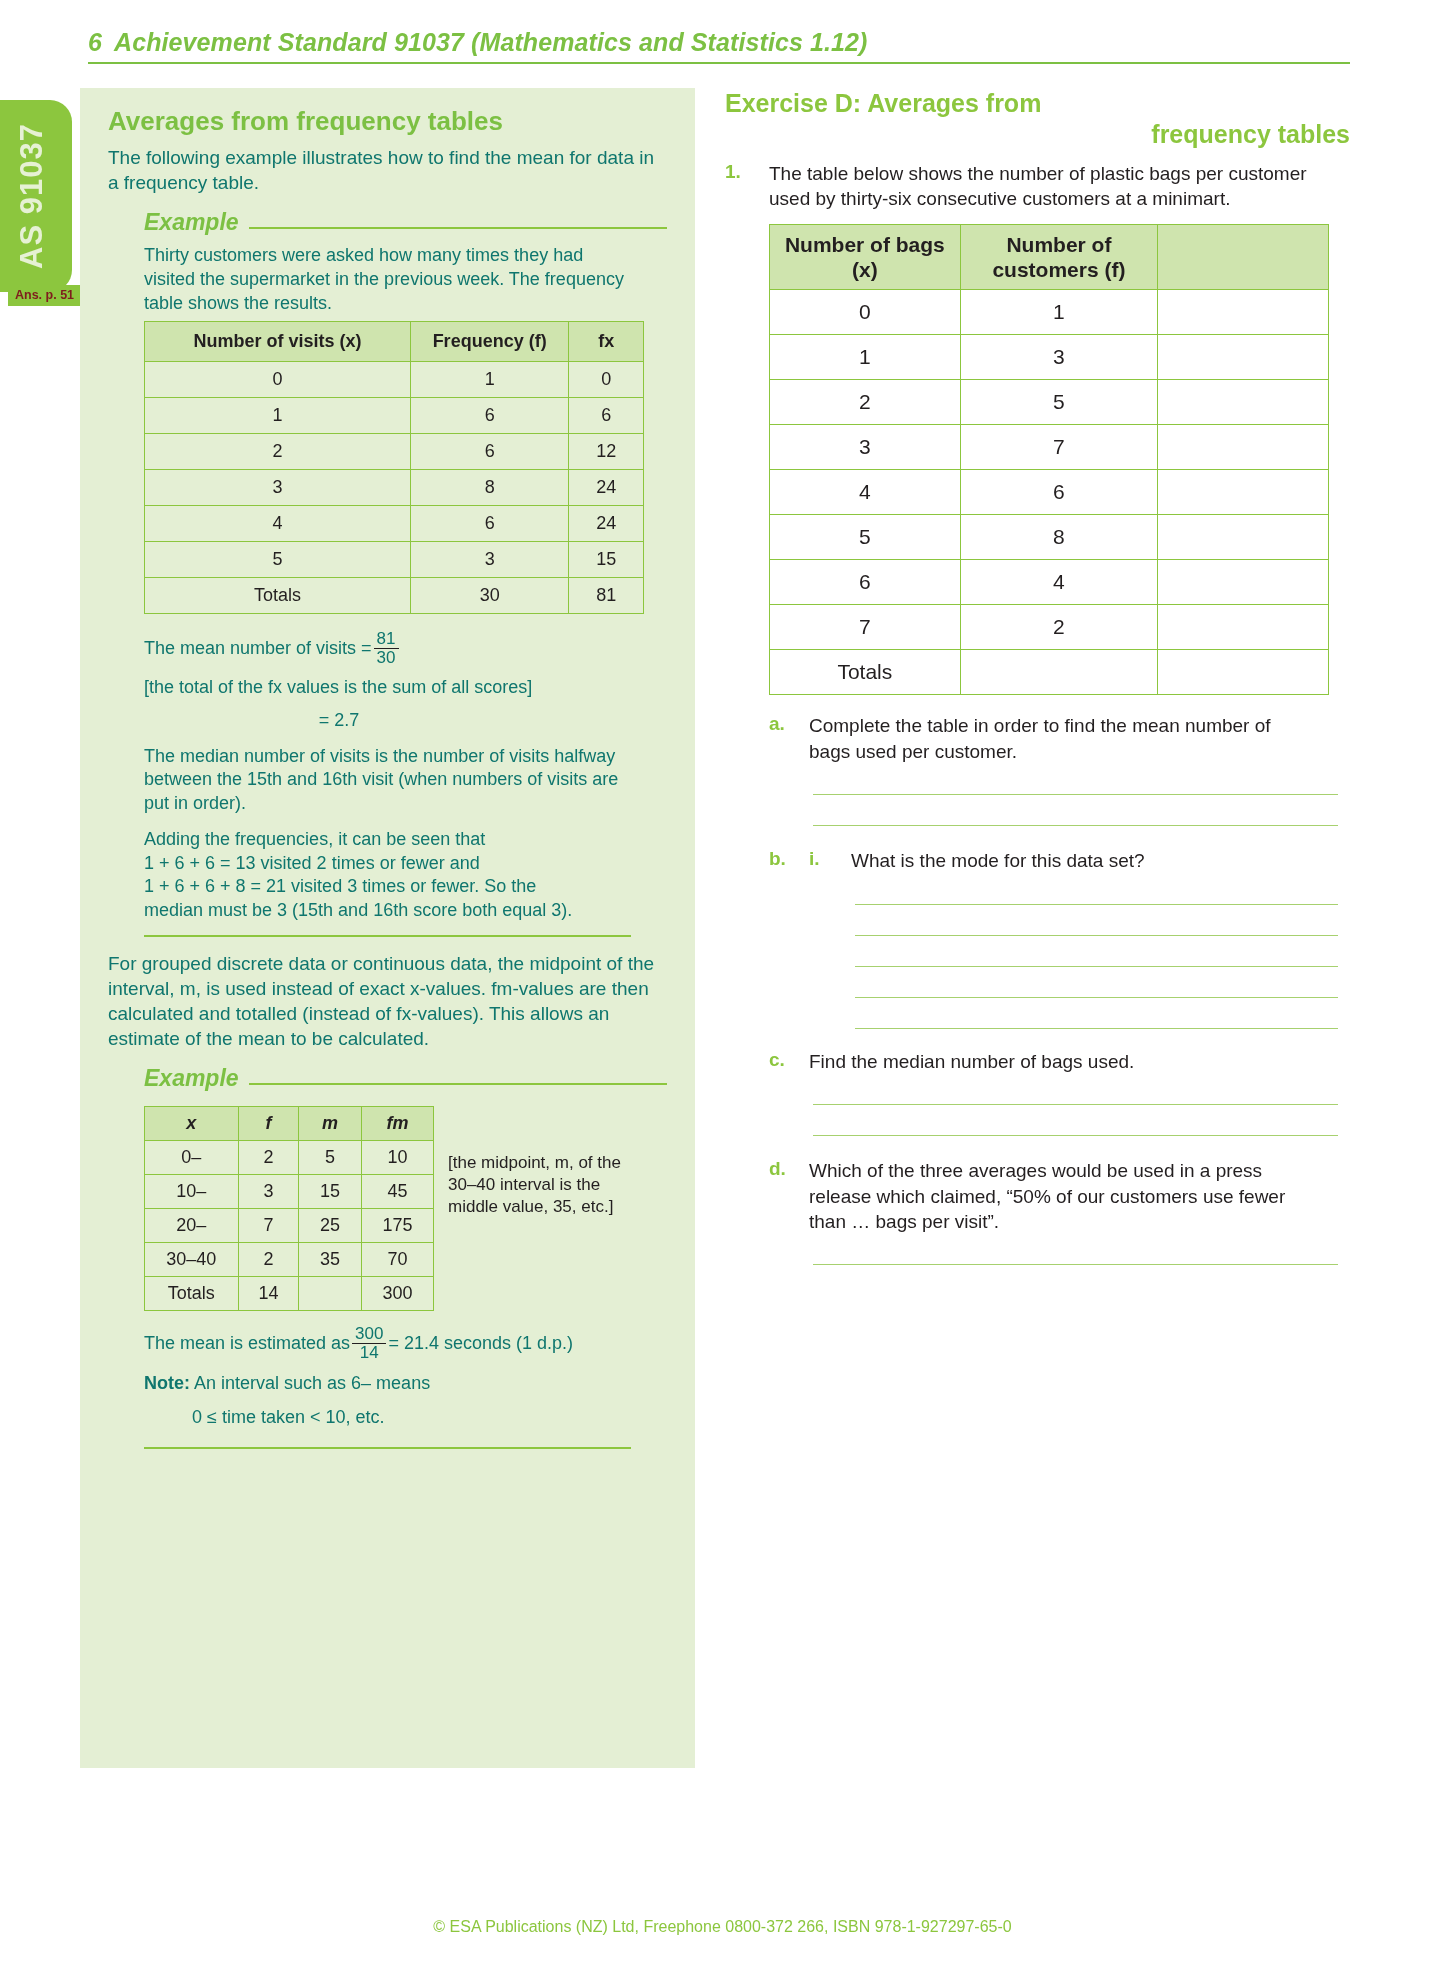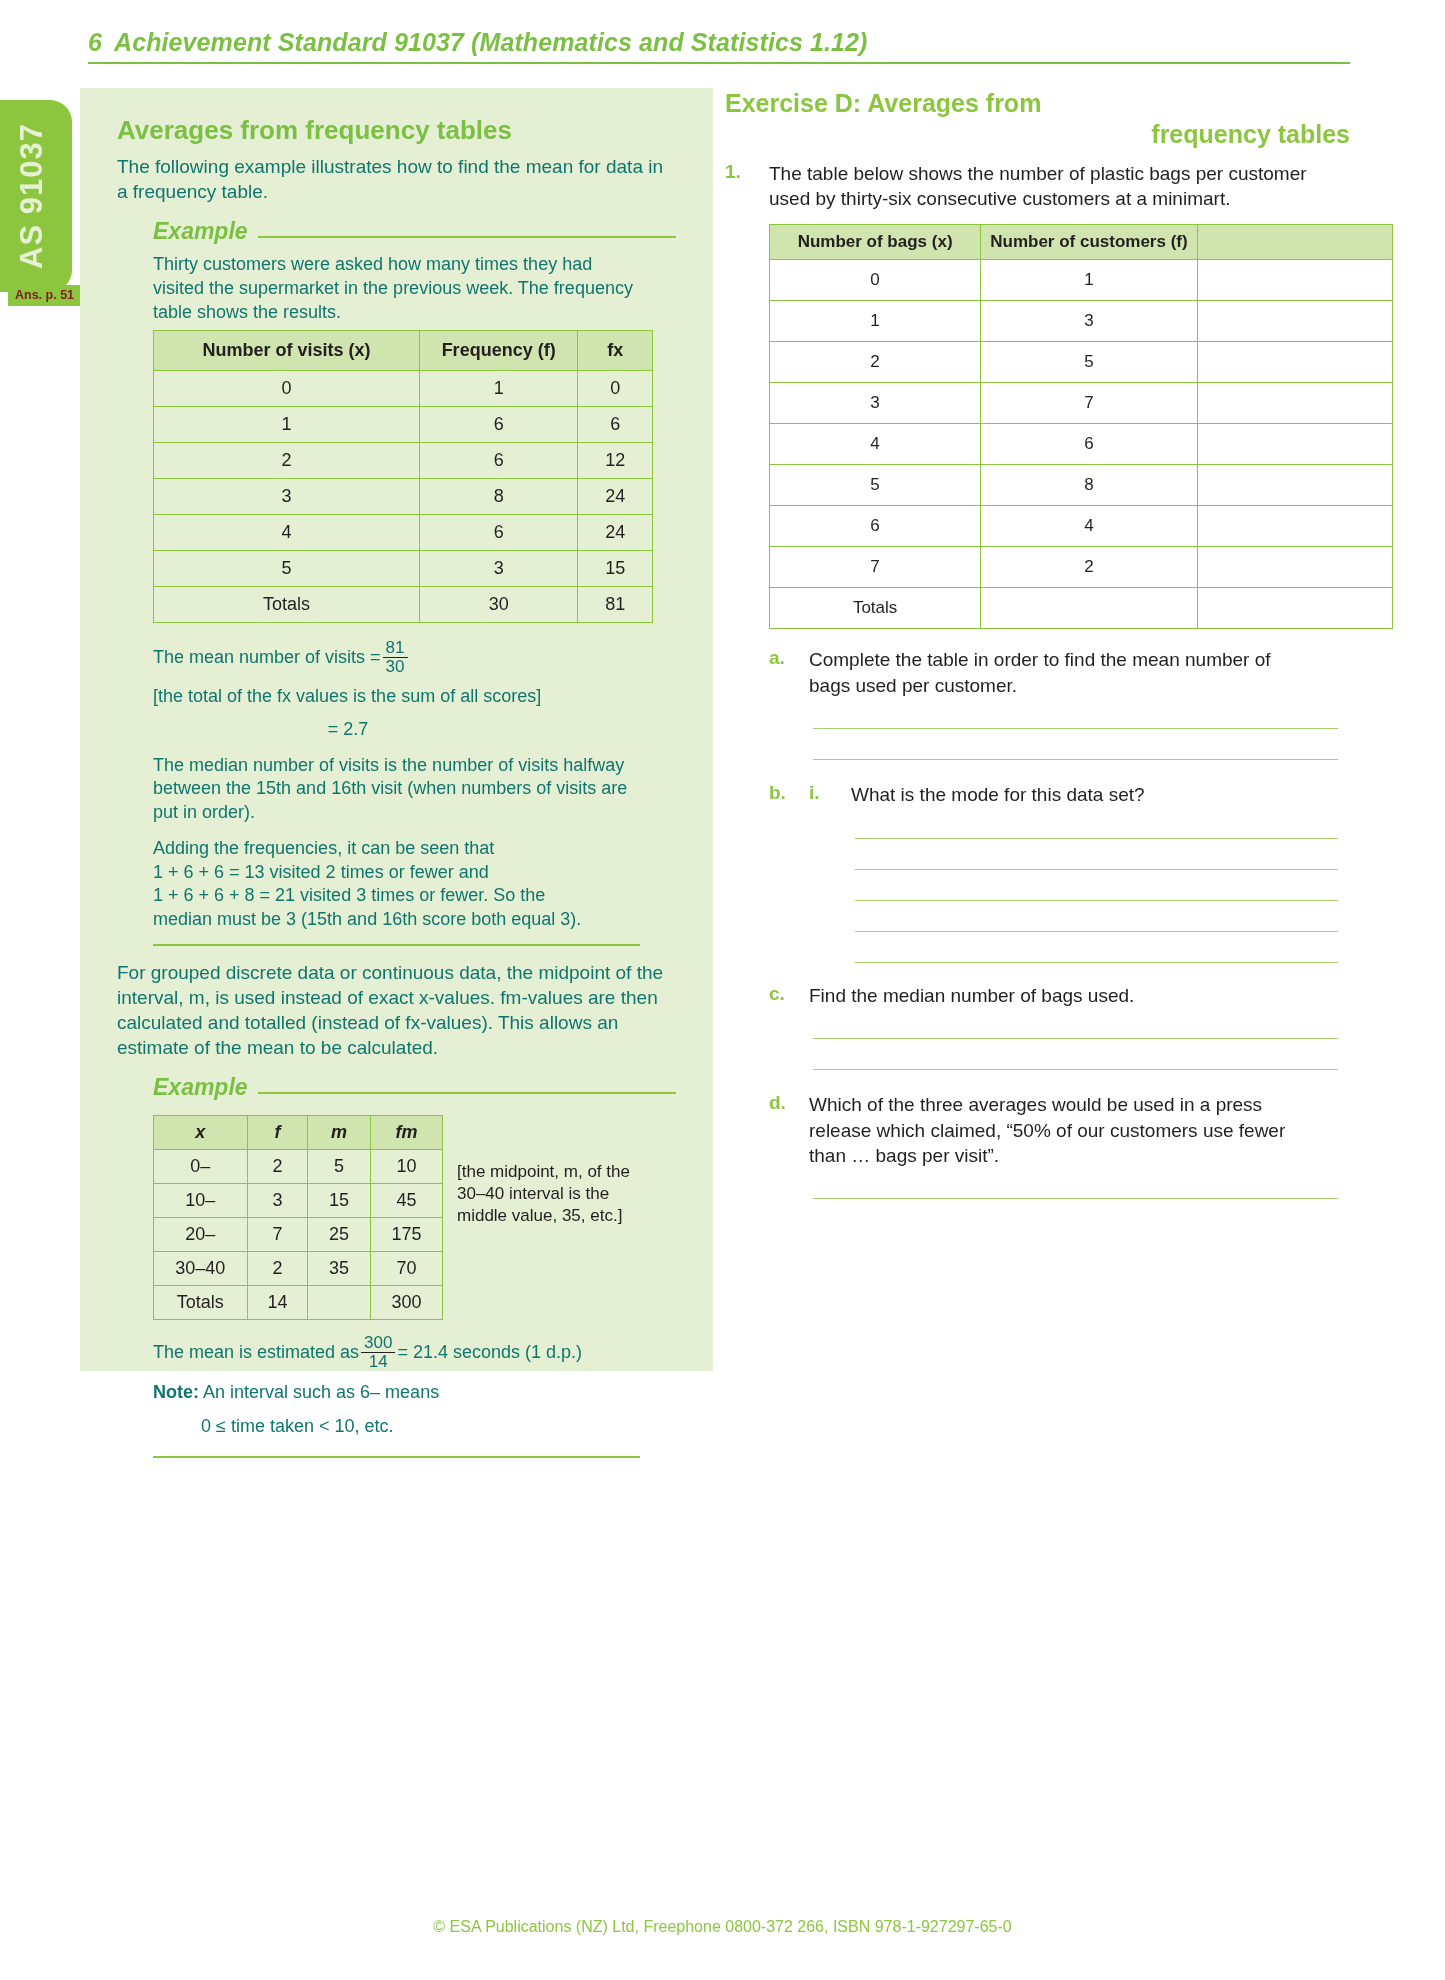--- a/index.html
+++ b/index.html
@@ -39,23 +39,23 @@
   }
   #ans-badge{
     position:absolute;left:8px;top:285px;
     background:#8cc63e;color:#7f1d1d;
     font-size:12.5px;font-weight:600;
     padding:3px 7px 4px 7px;white-space:nowrap;
   }
 
   
   #left-panel{
-    position:absolute;left:80px;top:88px;width:615px;height:1265px;
+    position:absolute;left:80px;top:88px;width:615px;height:1680px;
     background:#e4efd4;
-    padding:9px;
+    padding:0;
   }
   #left-panel .inner{padding:14px 28px 0 28px;}
   .panel-title{
     font-size:26px;font-weight:bold;color:#7cc043;margin:4px 0 8px 0;
   }
   .body-text{font-size:19px;line-height:1.32;color:#0f766e;}
   .p{margin:0 0 11px 0;}
 
   .example-head{
     display:flex;align-items:flex-end;gap:10px;margin:14px 0 8px 36px;
@@ -119,21 +119,21 @@
   }
   .qlet{
     color:#8cc63e;font-weight:bold;font-size:19px;width:40px;flex:0 0 40px;
   }
   .qrom{
     color:#8cc63e;font-weight:bold;font-size:19px;width:42px;flex:0 0 42px;
   }
   .qbody{font-size:19px;line-height:1.34;flex:1;}
 
   
-  #tbl-bags{margin:12px 0 0 44px;width:624px;border-collapse:collapse;font-size:17px;}
+  #tbl-bags{margin:12px 0 0 44px;width:560px;border-collapse:collapse;font-size:21px;}
   #tbl-bags th,#tbl-bags td{border:1.5px solid #8cc63e;text-align:center;}
   #tbl-bags thead th{background:#cfe4ae;font-weight:bold;padding:7px 4px;line-height:1.2;}
   #tbl-bags td{padding:10px 4px;background:#ffffff;}
   #tbl-bags .cb1{width:190px;}
   #tbl-bags .cb2{width:195px;}
   #tbl-bags .cb3{width:175px;}
 
   .answer-line{border-bottom:1.5px solid #a7d16f;margin:30px 0 0 88px;width:525px;}
   .answer-line.ind2{margin-left:130px;width:483px;}
 

